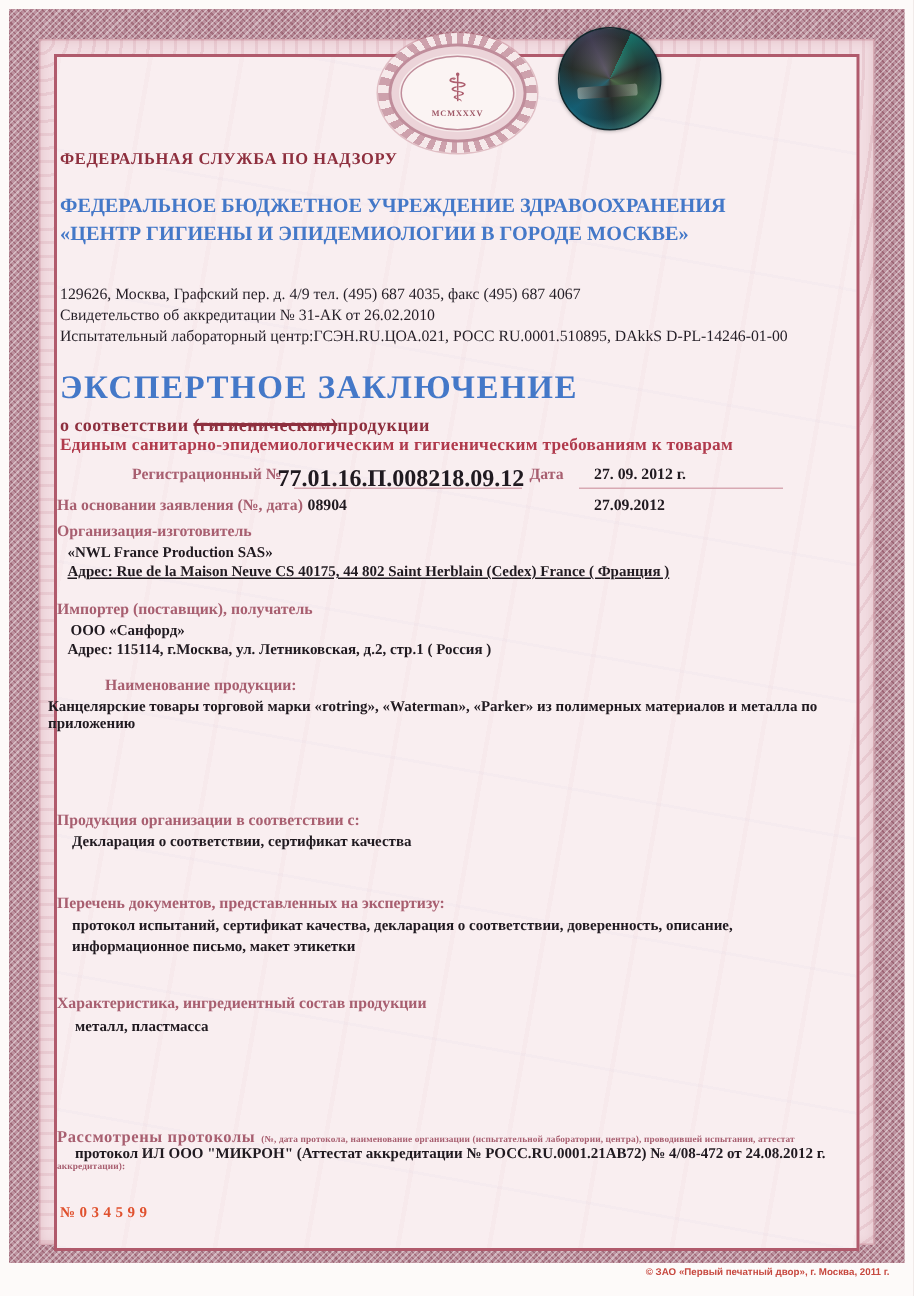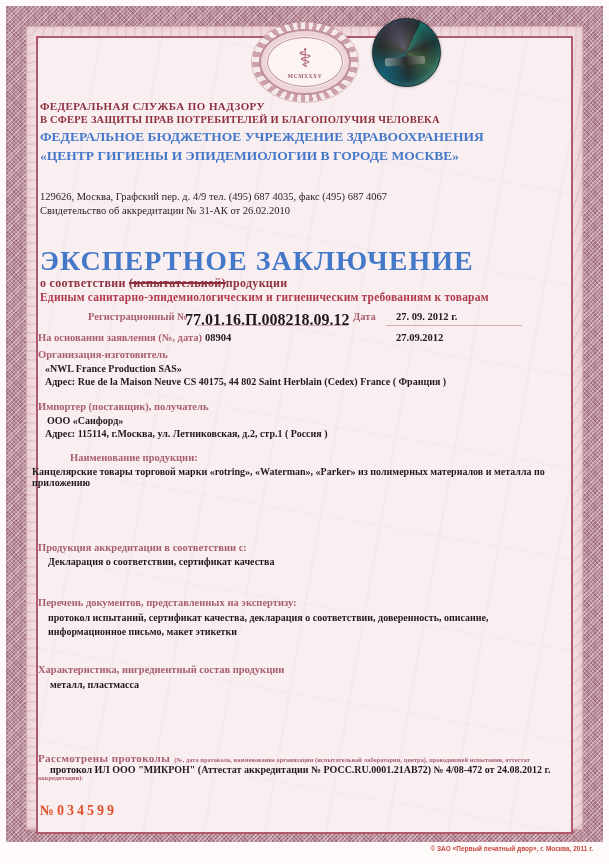--- a/index.html
+++ b/index.html
@@ -55,21 +55,21 @@
   .abs{position:absolute; z-index:6;}
   .center{left:40px; right:40px; text-align:left;}
   .hdr-red{color:#8e2f3e; font-weight:bold;}
   .hdr-blue{color:#4478c8; font-weight:bold;}
   .black{color:#241e26;}
   .label{color:#a85f70; font-weight:bold; font-size:10.5px;}
   .value{color:#201a20; font-weight:bold; font-size:10px;}
   .struck{text-decoration:line-through; text-decoration-thickness:1.5px;}
   .uline{position:absolute; height:1px; background:#d8a9b3; z-index:4;}
   .note{font-weight:bold; font-size:6.2px; color:#a85f70; letter-spacing:.1px;}
-  .serial{color:#e0512e; font-weight:bold; font-size:14px; letter-spacing:3px;}
+  .serial{color:#e0512e; font-weight:bold; font-size:10px; letter-spacing:3px;}
   .copyright{color:#c74940; font-size:6.5px; font-weight:bold; font-family:"Liberation Sans", sans-serif;}
 </style>
 </head>
 <body>
 
 <div class="page">
 
   <div class="border-band"></div>
   <div class="border-wave"></div>
   <div class="border-frame"></div>
@@ -81,56 +81,56 @@
       <span class="glyph">⚕</span>
       <span class="roman">MCMXXXV</span>
     </div>
   </div>
 
   <div class="holo">
     <div class="mark"></div>
   </div>
 
   <div class="abs center hdr-red" style="top:100px; font-size:11px; letter-spacing:.4px;">ФЕДЕРАЛЬНАЯ СЛУЖБА ПО НАДЗОРУ</div>
-  <div class="abs center hdr-red" style="top:114px; font-size:10.5px; letter-spacing:.2px;">В СФЕРЕ ЗАЩИТЫ ПРАВ ПОТРЕБИТЕЛЕЙ И БЛАГОПОЛУЧИЯ ЧЕЛОВЕКА</div>
   <div class="abs center hdr-blue" style="top:129px; font-size:13.5px;">ФЕДЕРАЛЬНОЕ БЮДЖЕТНОЕ УЧРЕЖДЕНИЕ ЗДРАВООХРАНЕНИЯ</div>
   <div class="abs center hdr-blue" style="top:148px; font-size:13.5px;">«ЦЕНТР ГИГИЕНЫ И ЭПИДЕМИОЛОГИИ В ГОРОДЕ МОСКВЕ»</div>
 
   <div class="abs center black" style="top:191px; font-size:10.5px;">129626, Москва, Графский пер. д. 4/9 тел. (495) 687 4035, факс (495) 687 4067</div>
   <div class="abs center black" style="top:205px; font-size:10.5px;">Свидетельство об аккредитации № 31-АК от 26.02.2010</div>
+  <div class="abs center black" style="top:219px; font-size:10.5px;">Испытательный лабораторный центр:ГСЭН.RU.ЦОА.021, РОСС RU.0001.510895, DAkkS D-PL-14246-01-00</div>
 
-  <div class="abs center hdr-blue" style="top:245px; font-size:28px; letter-spacing:1px;">ЭКСПЕРТНОЕ ЗАКЛЮЧЕНИЕ</div>
+  <div class="abs center hdr-blue" style="top:245px; font-size:22px; letter-spacing:1px;">ЭКСПЕРТНОЕ ЗАКЛЮЧЕНИЕ</div>
   <div class="abs center hdr-red" style="top:276px; font-size:12px; letter-spacing:.3px;">
-    <span>о соответствии </span><span class="struck">(испытательной)</span><span>продукции</span>
+    <span>о соответствии </span><span class="struck">(гигиеническим)</span><span>продукции</span>
   </div>
   <div class="abs center" style="top:291px; font-size:11.5px; font-weight:bold; color:#b03a4c; letter-spacing:.2px;">Единым санитарно-эпидемиологическим и гигиеническим требованиям к товарам</div>
 
   <div class="abs label" style="left:88px; top:311px;">Регистрационный №</div>
   <div class="abs value" style="left:185px; top:311px; font-size:16px;">77.01.16.П.008218.09.12</div>
   <div class="uline" style="left:196px; top:325px; width:152px;"></div>
   <div class="abs label" style="left:353px; top:311px;">Дата</div>
   <div class="abs value" style="left:396px; top:311px; font-size:10.5px;">27. 09. 2012 г.</div>
   <div class="uline" style="left:386px; top:325px; width:136px;"></div>
 
   <div class="abs label" style="left:38px; top:332px;">На основании заявления (№, дата)</div>
   <div class="abs value" style="left:205px; top:332px; font-size:10.5px;">08904</div>
   <div class="abs value" style="left:396px; top:332px; font-size:10.5px;">27.09.2012</div>
 
   <div class="abs label" style="left:38px; top:349px;">Организация-изготовитель</div>
   <div class="abs value" style="left:45px; top:363px;">«NWL France Production SAS»</div>
-  <div class="abs value" style="left:45px; top:376px;">Адрес: Rue de la Maison Neuve CS 40175, 44 802 Saint Herblain (Cedex) France ( Франция )</div>
+  <div class="abs value" style="left:45px; top:376px;text-decoration:underline;">Адрес: Rue de la Maison Neuve CS 40175, 44 802 Saint Herblain (Cedex) France ( Франция )</div>
 
   <div class="abs label" style="left:38px; top:401px;">Импортер (поставщик), получатель</div>
   <div class="abs value" style="left:47px; top:415px;">ООО «Санфорд»</div>
   <div class="abs value" style="left:45px; top:428px;">Адрес: 115114, г.Москва, ул. Летниковская, д.2, стр.1 ( Россия )</div>
 
   <div class="abs label" style="left:38px; top:452px;margin-left:32px;">Наименование продукции:</div>
   <div class="abs value" style="left:32px; top:466px; width:527px;">Канцелярские товары торговой марки «rotring», «Waterman», «Parker» из полимерных материалов и металла по приложению</div>
 
-  <div class="abs label" style="left:38px; top:542px;">Продукция аккредитации в соответствии с:</div>
+  <div class="abs label" style="left:38px; top:542px;">Продукция организации в соответствии с:</div>
   <div class="abs value" style="left:48px; top:556px;">Декларация о соответствии, сертификат качества</div>
 
   <div class="abs label" style="left:38px; top:597px;">Перечень документов, представленных на экспертизу:</div>
   <div class="abs value" style="left:48px; top:611px; width:520px; line-height:14px;">протокол испытаний, сертификат качества, декларация о соответствии, доверенность, описание, информационное письмо, макет этикетки</div>
 
   <div class="abs label" style="left:38px; top:664px;">Характеристика, ингредиентный состав продукции</div>
   <div class="abs value" style="left:50px; top:679px;">металл, пластмасса</div>
 
   <div class="abs" style="left:38px; top:748px; width:534px;">
     <span class="label" style="font-size:11px; letter-spacing:.4px;">Рассмотрены протоколы</span>

